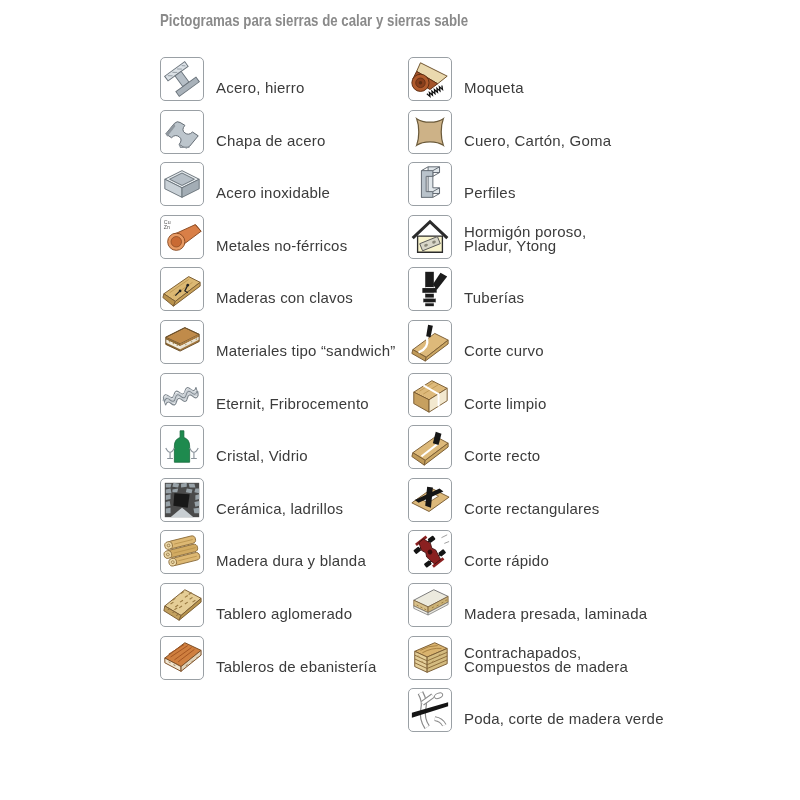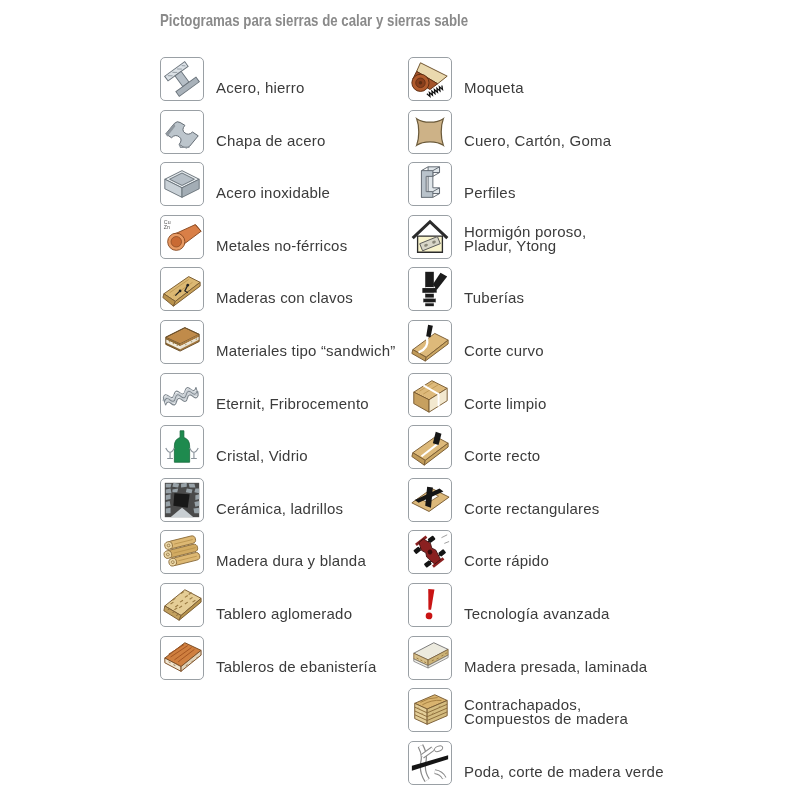--- a/index.html
+++ b/index.html
@@ -349,31 +349,20 @@
  <circle cx="22" cy="22" r="2.5" fill="#3a0c0c"></circle>
             </g>
  <path d="M34 7 l6 -3 M37 13 l5 -2" stroke="#999" stroke-width="1"></path>
           </svg>
         </span>
         <span class="label">Corte rápido</span>
       </div>
       <div class="row">
         <span class="icon-box">
           <svg viewBox="0 0 44 44" xmlns="http://www.w3.org/2000/svg">
-            <g transform="rotate(4 22 22)">
- <path d="M19 5.5 h6.5 l-2 21.5 h-2.8 z" fill="#c91414"></path>
- <circle cx="21.8" cy="33.5" r="3.5" fill="#c91414"></circle>
-            </g>
-          </svg>
-        </span>
-        <span class="label">Tecnología avanzada</span>
-      </div>
-      <div class="row">
-        <span class="icon-box">
-          <svg viewBox="0 0 44 44" xmlns="http://www.w3.org/2000/svg">
             <polygon points="5,17 26,6 41,13 20,24" fill="#eceade" stroke="#777" stroke-width="1"></polygon>
  <polygon points="5,17 20,24 20,30 5,23" fill="#d8c08a" stroke="#7a5c33" stroke-width="0.8"></polygon>
  <polygon points="20,24 41,13 41,19 20,30" fill="#cbb276" stroke="#7a5c33" stroke-width="0.8"></polygon>
  <polygon points="5,23 20,30 20,32.5 5,25.5" fill="#f4f2ea" stroke="#777" stroke-width="0.8"></polygon>
  <polygon points="20,30 41,19 41,21.5 20,32.5" fill="#eae8de" stroke="#777" stroke-width="0.8"></polygon>
  <path d="M8 22 l2 1 M12 24 l2 1 M16 26 l2 1 M24 25 l2 -1 M29 23 l2 -1 M34 20 l2 -1 M38 17.5 l2 -1" stroke="#9a7a42" stroke-width="1"></path>
           </svg>
         </span>
         <span class="label">Madera presada, laminada</span>
       </div>

